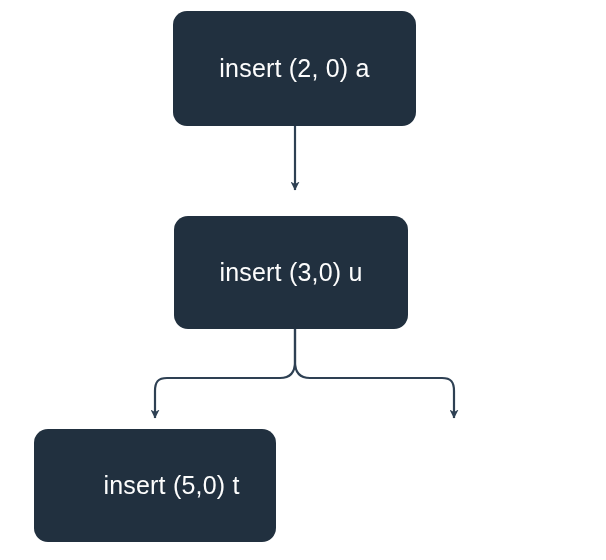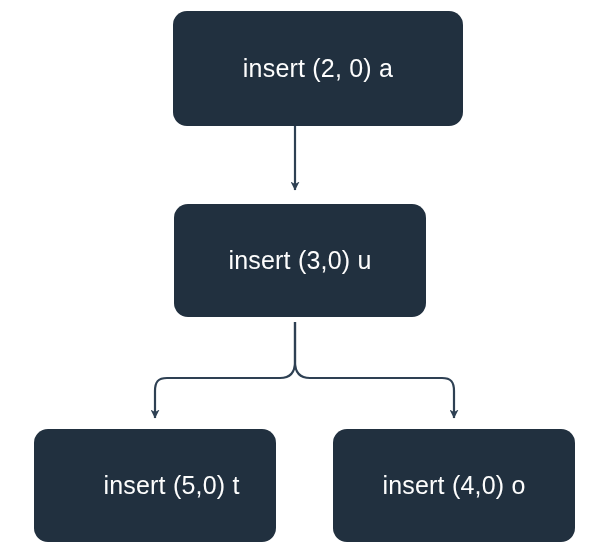--- a/index.html
+++ b/index.html
@@ -38,22 +38,22 @@
   }
   .node-label {
     color: #fdfdfd;
     font-family: "Liberation Sans", sans-serif;
     font-size: 25px;
     line-height: 1;
     letter-spacing: 0.2px;
     white-space: nowrap;
     text-align: center;
   }
-  #node-root   { left: 173px; top: 11px;  width: 290px; height: 115px; }
-  #node-second { left: 174px; top: 204px; width: 252px; height: 113px; }
+  #node-root   { left: 173px; top: 11px;  width: 243px; height: 115px; }
+  #node-second { left: 174px; top: 216px; width: 234px; height: 113px; }
   #node-left   { left: 34px;  top: 429px; width: 242px; height: 113px; padding-left: 33px; }
   #node-right  { left: 333px; top: 429px; width: 242px; height: 113px; }
 </style>
 </head>
 <body>
 
 <div id="canvas">
 
   <svg id="edges" viewBox="0 0 606 560" xmlns="http://www.w3.org/2000/svg">
     <defs>
@@ -82,17 +82,14 @@
   </div>
 
   <div class="node" id="node-second">
     <span class="node-label">insert (3,0) u</span>
   </div>
 
   <div class="node" id="node-left">
     <span class="node-label">insert (5,0) t</span>
   </div>
 
-  <div class="node" id="node-right">
-    <span class="node-label">insert (4,0) o</span>
-  </div>
 
 </div>
 
 </body></html>

